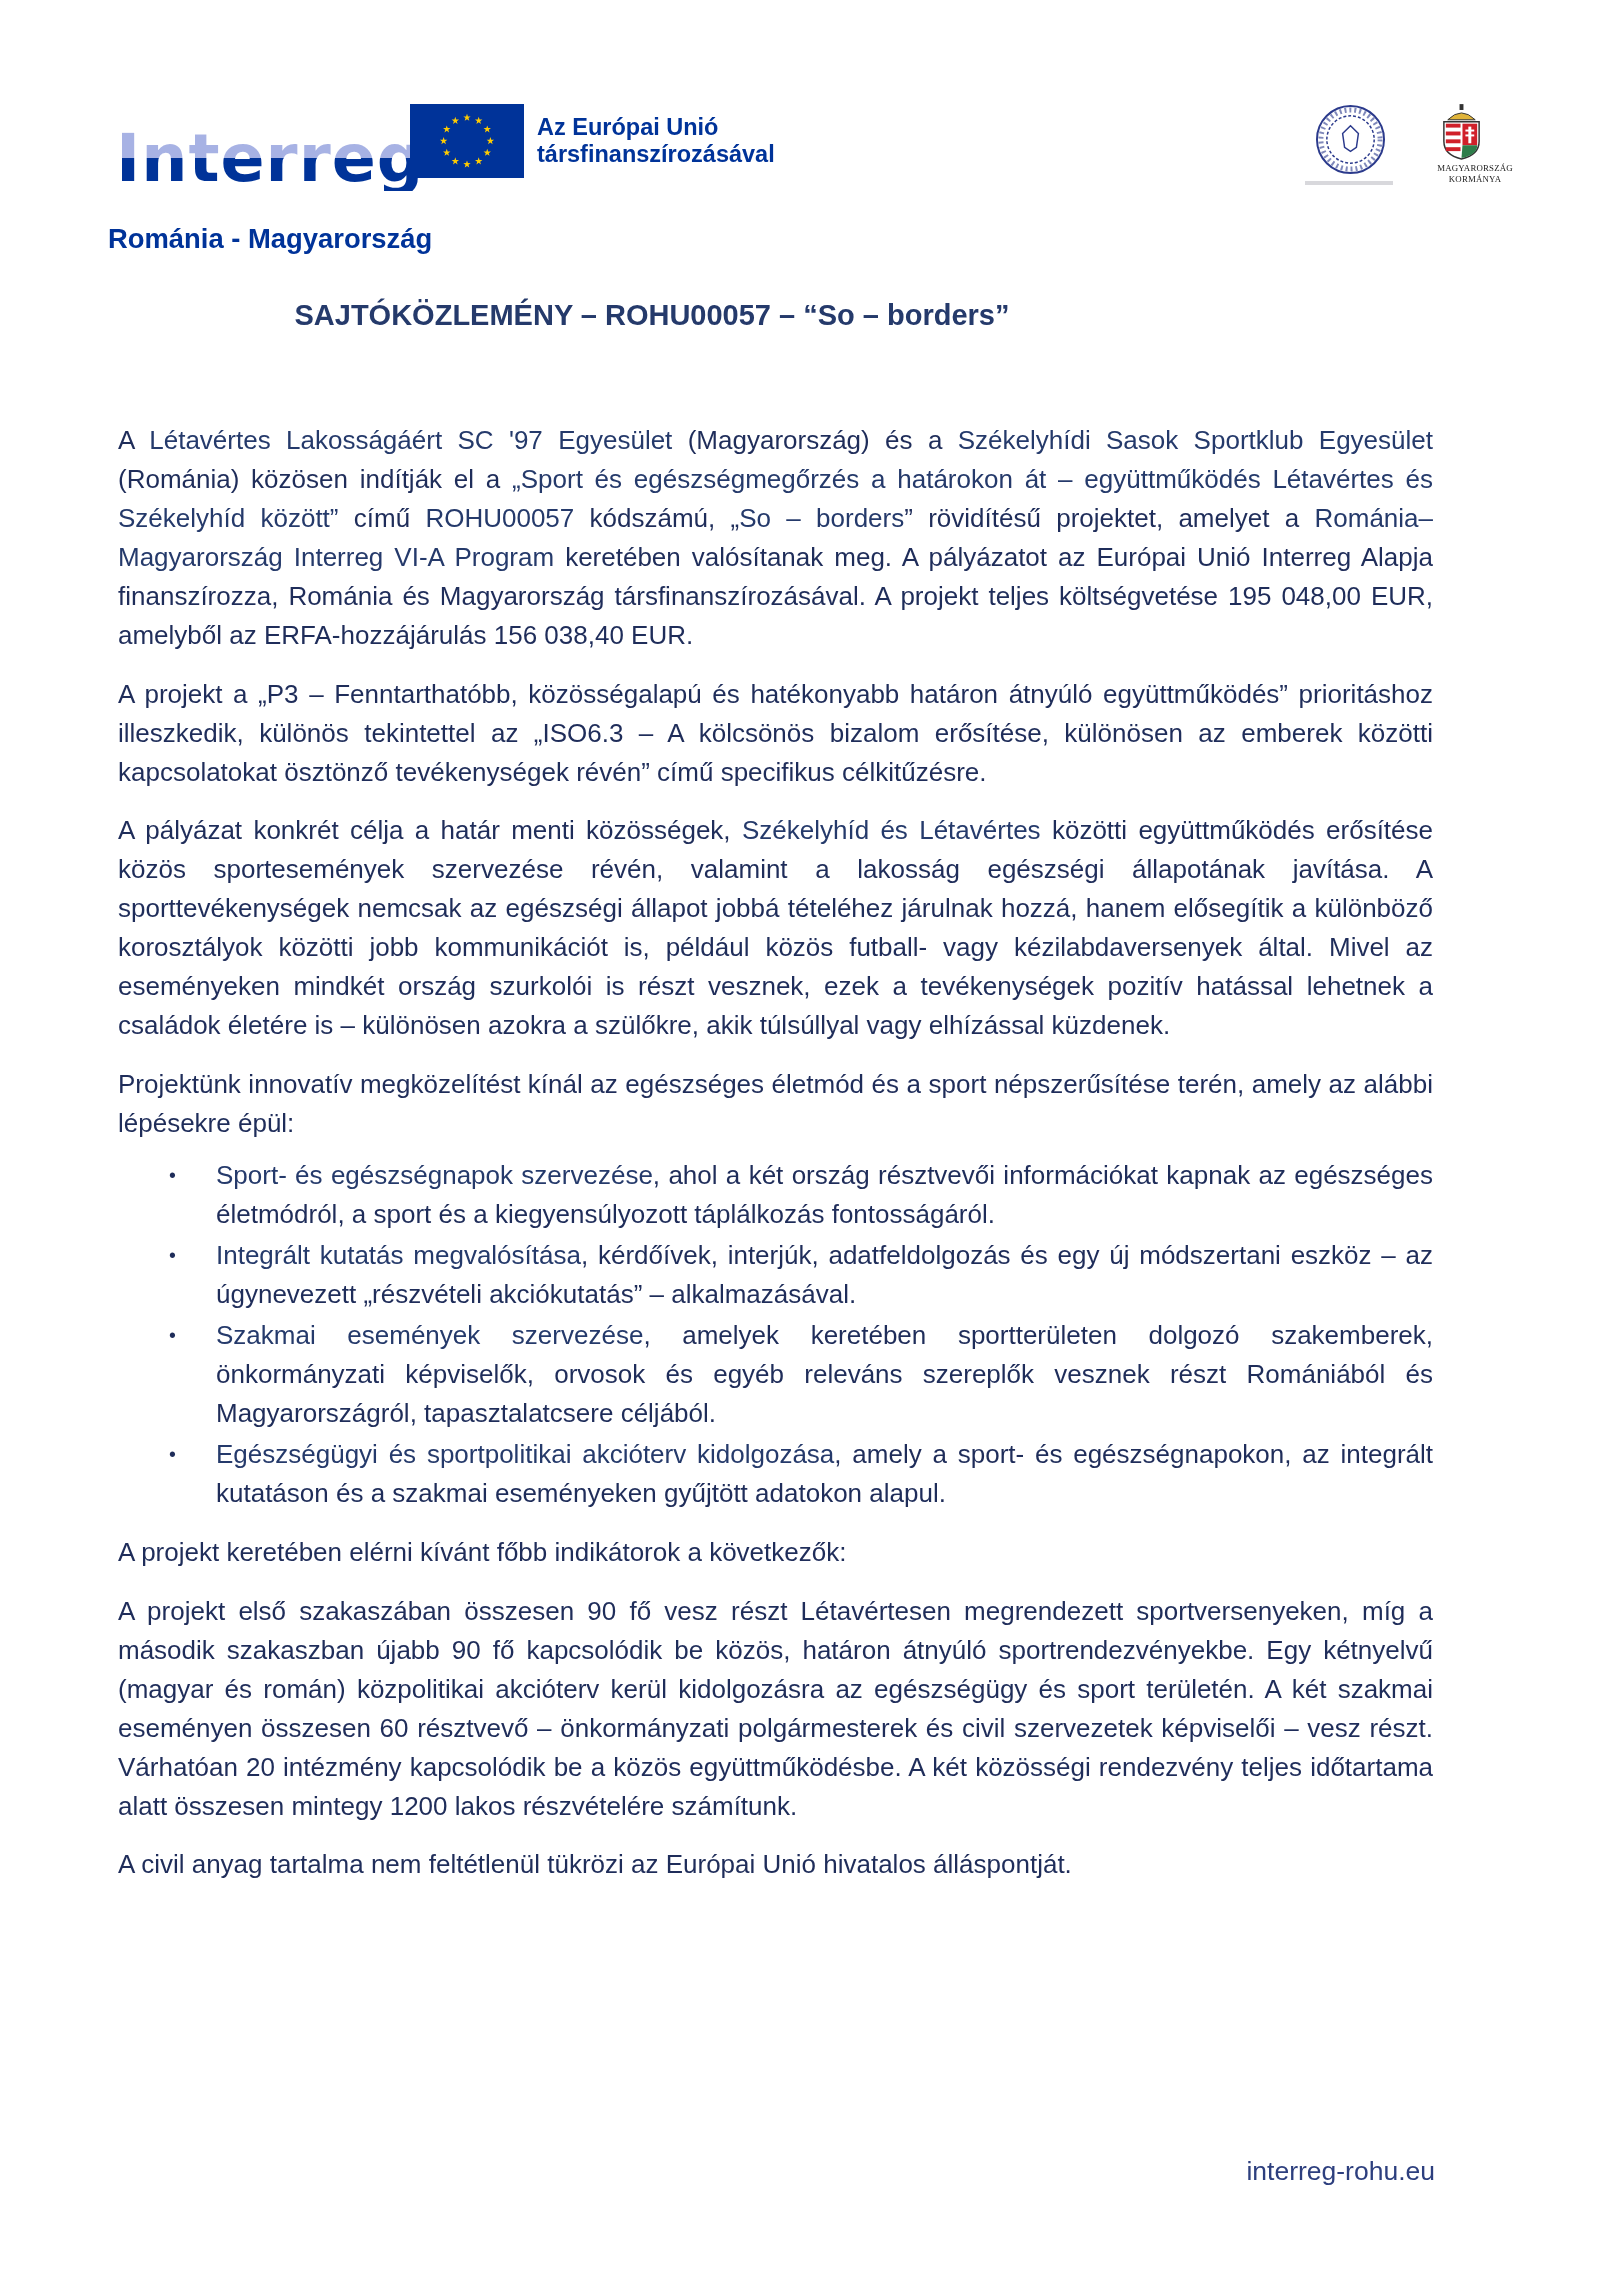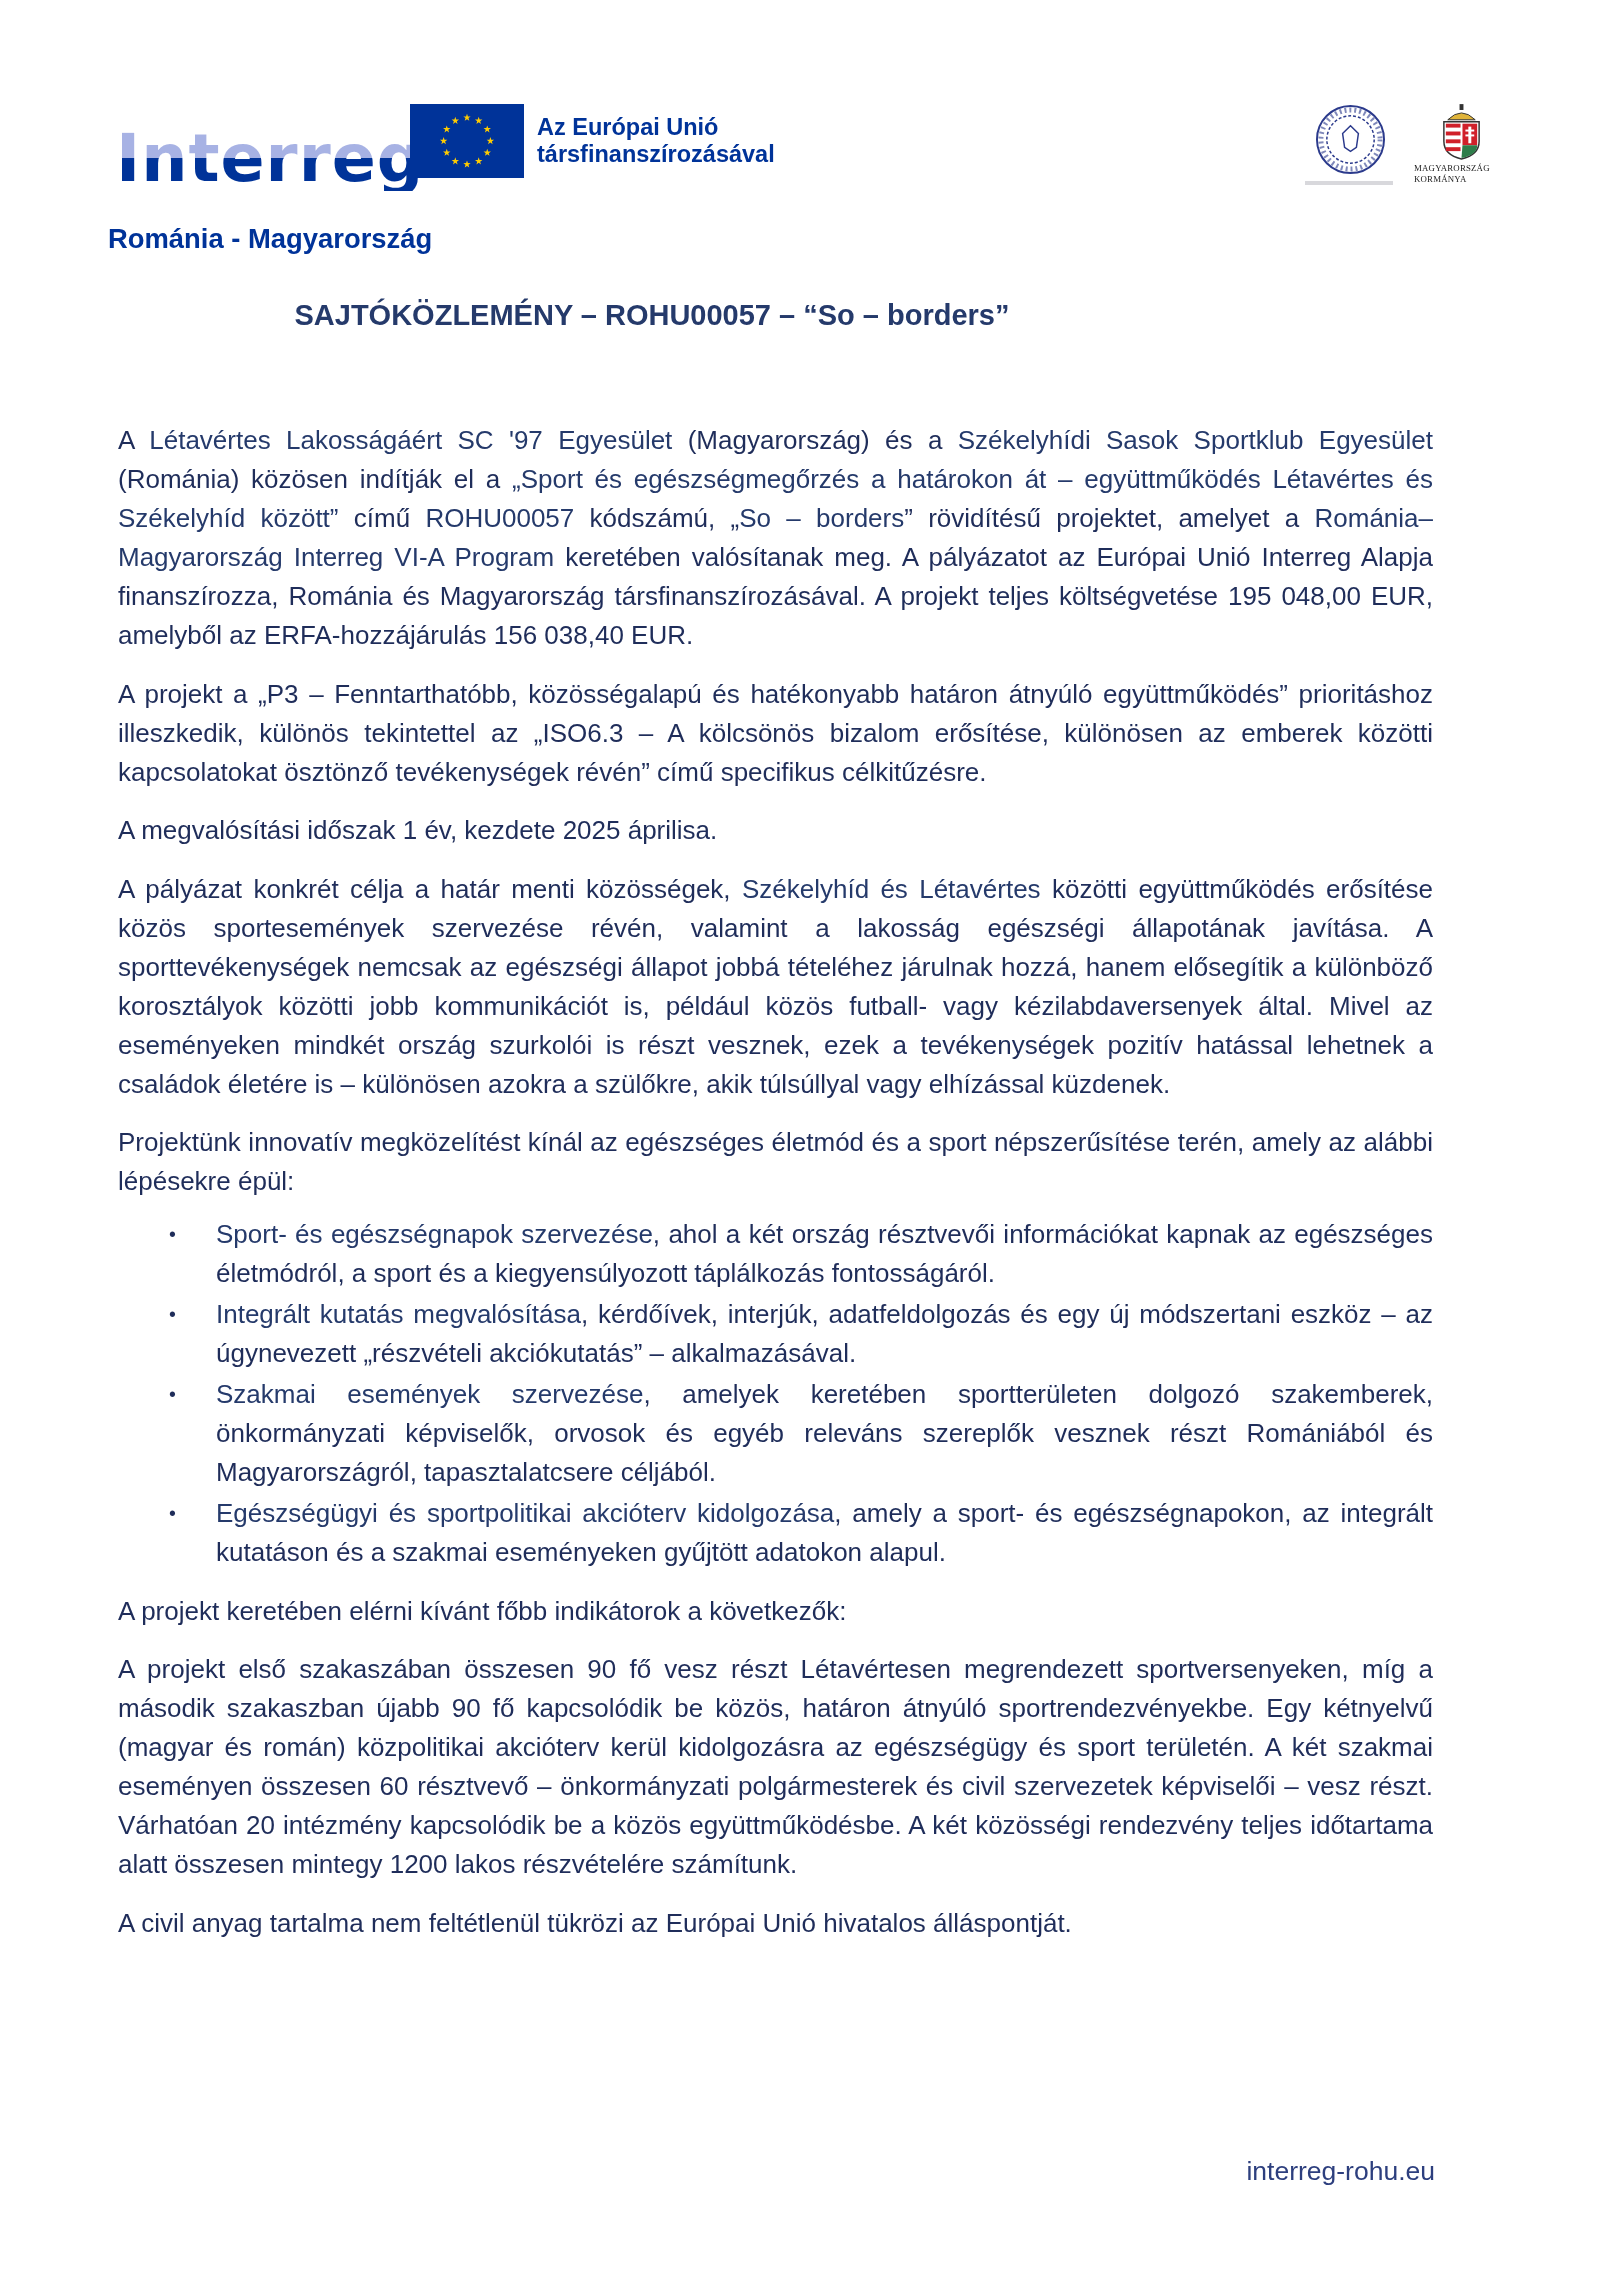--- a/index.html
+++ b/index.html
@@ -14,21 +14,21 @@
   #eu-flag { left:410px; top:104px; width:114px; height:74px; background:#003399; }
   #eu-flag svg { width:114px; height:74px; display:block; }
   #eu-cofund { left:537px; top:114px; font-family:"Liberation Sans", sans-serif; font-weight:bold;
         font-size:23.5px; line-height:27.4px; color:#003399; }
   #region-name { left:108px; top:223px; font-family:"Liberation Sans", sans-serif; font-weight:bold;
         font-size:27.4px; color:#003399; }
   #right-logos { left:1299px; top:98px; }
   #rotary-logo { position:absolute; left:15.7px; top:5.9px; width:71px; height:71px; }
   #rotary-caption { position:absolute; left:5.9px; top:83px; width:88px; height:3.9px; background:#d8d8dc; }
   #hu-gov-logo { position:absolute; left:139px; top:5.9px; width:47px; height:57px; }
-  #hu-gov-caption { position:absolute; left:115px; top:65px; width:98px; 
+  #hu-gov-caption { position:absolute; left:127px; top:65px; width:98px; text-align:center;
         font-family:"Liberation Serif", serif; font-size:8.8px; line-height:10.8px; color:#222; letter-spacing:0.2px; }
 
   #doc-title { left:0; width:1304px; top:299px; text-align:center; font-family:"Liberation Sans", sans-serif;
         font-weight:bold; font-size:29px; color:#253a6b; }
 
   #body { left:118px; top:421px; width:1315px; font-size:26px; line-height:39px; color:#1f2d5a;
           font-family:"Liberation Sans", sans-serif; }
   #body p { margin:0 0 19.6px 0; text-align:justify; }
   #body b { font-weight:normal; color:#253a6b; }
   #body ul { margin:0 0 19.6px 0; padding:0 0 0 98px; list-style:none; }
@@ -93,21 +93,20 @@
     <div style="text-transform:uppercase;">Magyarország</div>
     <div style="text-transform:uppercase;">Kormánya</div>
   </div>
 </div>
 
 <div id="doc-title" class="abs">SAJTÓKÖZLEMÉNY – ROHU00057 – “So – borders”</div>
 
 <div id="body" class="abs">
   <p><span>A </span><b>Létavértes Lakosságáért SC '97 Egyesület</b><span> (Magyarország) és a </span><b>Székelyhídi Sasok Sportklub Egyesület</b><span> (Románia) közösen indítják el a </span><b>„Sport és egészségmegőrzés a határokon át – együttműködés Létavértes és Székelyhíd között”</b><span> című </span><b>ROHU00057</b><span> kódszámú, „</span><b>So – borders</b><span>” rövidítésű projektet, amelyet a </span><b>Románia–Magyarország Interreg VI-A Program</b><span> keretében valósítanak meg. A pályázatot az Európai Unió Interreg Alapja finanszírozza, Románia és Magyarország társfinanszírozásával. A projekt teljes költségvetése 195 048,00 EUR, amelyből az ERFA-hozzájárulás 156 038,40 EUR.</span></p>
   <p><span>A projekt a „P3 – Fenntarthatóbb, közösségalapú és hatékonyabb határon átnyúló együttműködés” prioritáshoz illeszkedik, különös tekintettel az „ISO6.3 – A kölcsönös bizalom erősítése, különösen az emberek közötti kapcsolatokat ösztönző tevékenységek révén” című specifikus célkitűzésre.</span></p>
-  <p><span>A megvalósítási időszak 1 év, kezdete 2025 áprilisa.</span></p>
   <p><span>A pályázat konkrét célja a határ menti közösségek, </span><b>Székelyhíd és Létavértes</b><span> közötti együttműködés erősítése közös sportesemények szervezése révén, valamint a lakosság egészségi állapotának javítása. A sporttevékenységek nemcsak az egészségi állapot jobbá tételéhez járulnak hozzá, hanem elősegítik a különböző korosztályok közötti jobb kommunikációt is, például közös futball- vagy kézilabdaversenyek által. Mivel az eseményeken mindkét ország szurkolói is részt vesznek, ezek a tevékenységek pozitív hatással lehetnek a családok életére is – különösen azokra a szülőkre, akik túlsúllyal vagy elhízással küzdenek.</span></p>
   <p style="margin-bottom:13.7px;"><span>Projektünk innovatív megközelítést kínál az egészséges életmód és a sport népszerűsítése terén, amely az alábbi lépésekre épül:</span></p>
   <ul>
     <li><span class="bullet">•</span><b>Sport- és egészségnapok szervezése</b><span>, ahol a két ország résztvevői információkat kapnak az egészséges életmódról, a sport és a kiegyensúlyozott táplálkozás fontosságáról.</span></li>
     <li><span class="bullet">•</span><b>Integrált kutatás megvalósítása</b><span>, kérdőívek, interjúk, adatfeldolgozás és egy új módszertani eszköz – az úgynevezett „részvételi akciókutatás” – alkalmazásával.</span></li>
     <li><span class="bullet">•</span><b>Szakmai események szervezése</b><span>, amelyek keretében sportterületen dolgozó szakemberek, önkormányzati képviselők, orvosok és egyéb releváns szereplők vesznek részt Romániából és Magyarországról, tapasztalatcsere céljából.</span></li>
     <li><span class="bullet">•</span><b>Egészségügyi és sportpolitikai akcióterv kidolgozása</b><span>, amely a sport- és egészségnapokon, az integrált kutatáson és a szakmai eseményeken gyűjtött adatokon alapul.</span></li>
   </ul>
   <p><span>A projekt keretében elérni kívánt főbb indikátorok a következők:</span></p>
   <p><span>A projekt első szakaszában összesen 90 fő vesz részt Létavértesen megrendezett sportversenyeken, míg a második szakaszban újabb 90 fő kapcsolódik be közös, határon átnyúló sportrendezvényekbe. Egy kétnyelvű (magyar és román) közpolitikai akcióterv kerül kidolgozásra az egészségügy és sport területén. A két szakmai eseményen összesen 60 résztvevő – önkormányzati polgármesterek és civil szervezetek képviselői – vesz részt. Várhatóan 20 intézmény kapcsolódik be a közös együttműködésbe. A két közösségi rendezvény teljes időtartama alatt összesen mintegy 1200 lakos részvételére számítunk.</span></p>

